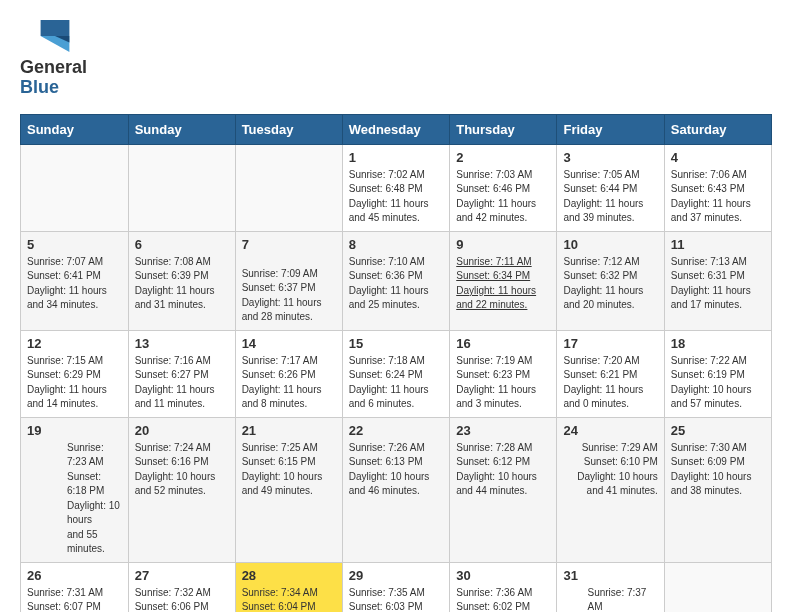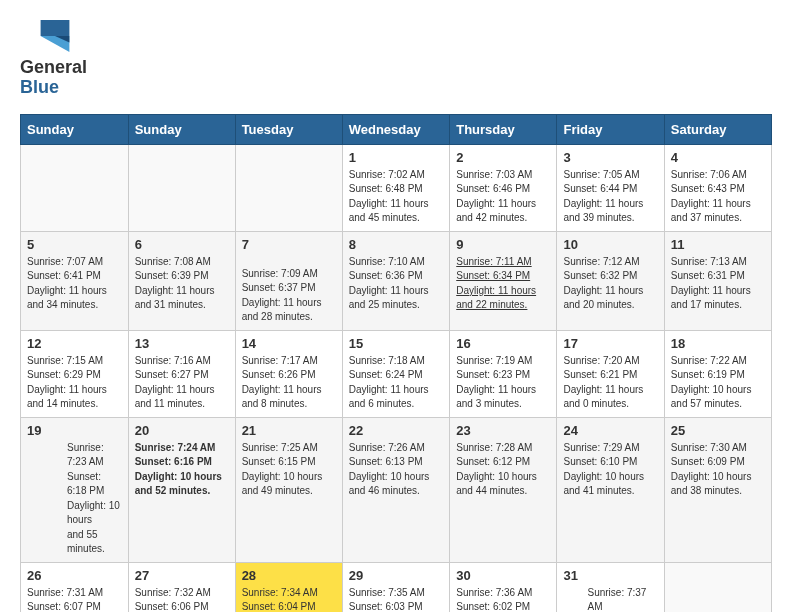--- a/index.html
+++ b/index.html
@@ -272,21 +272,21 @@
       <tr>
         <td style="background: rgb(245, 245, 245);">
           <span class="day-number">19</span>
           <div class="day-info" style="white-space: pre-line; margin-left: 40px;">Sunrise: 7:23 AM
 Sunset: 6:18 PM
 Daylight: 10 hours
 and 55 minutes.</div>
         </td>
         <td style="background: rgb(245, 245, 245);">
           <span class="day-number">20</span>
-          <div class="day-info" style="white-space: pre-line; font-weight: bold;">Sunrise: 7:24 AM
+          <div class="day-info" style="white-space: pre-line;">Sunrise: 7:24 AM
 Sunset: 6:16 PM
 Daylight: 10 hours
 and 52 minutes.</div>
         </td>
         <td style="background: rgb(245, 245, 245);">
           <span class="day-number">21</span>
           <div class="day-info" style="white-space: pre-line;">Sunrise: 7:25 AM
 Sunset: 6:15 PM
 Daylight: 10 hours
 and 49 minutes.</div>
@@ -300,21 +300,21 @@
         </td>
         <td style="background: rgb(245, 245, 245);">
           <span class="day-number">23</span>
           <div class="day-info" style="white-space: pre-line;">Sunrise: 7:28 AM
 Sunset: 6:12 PM
 Daylight: 10 hours
 and 44 minutes.</div>
         </td>
         <td style="background: rgb(245, 245, 245);">
           <span class="day-number">24</span>
-          <div class="day-info" style="white-space: pre-line;">Sunrise: 7:29 AM
+          <div class="day-info" style="white-space: pre-line; text-align: right;">Sunrise: 7:29 AM
 Sunset: 6:10 PM
 Daylight: 10 hours
 and 41 minutes.</div>
         </td>
         <td style="background: rgb(245, 245, 245);">
           <span class="day-number">25</span>
           <div class="day-info" style="white-space: pre-line;">Sunrise: 7:30 AM
 Sunset: 6:09 PM
 Daylight: 10 hours
 and 38 minutes.</div>

